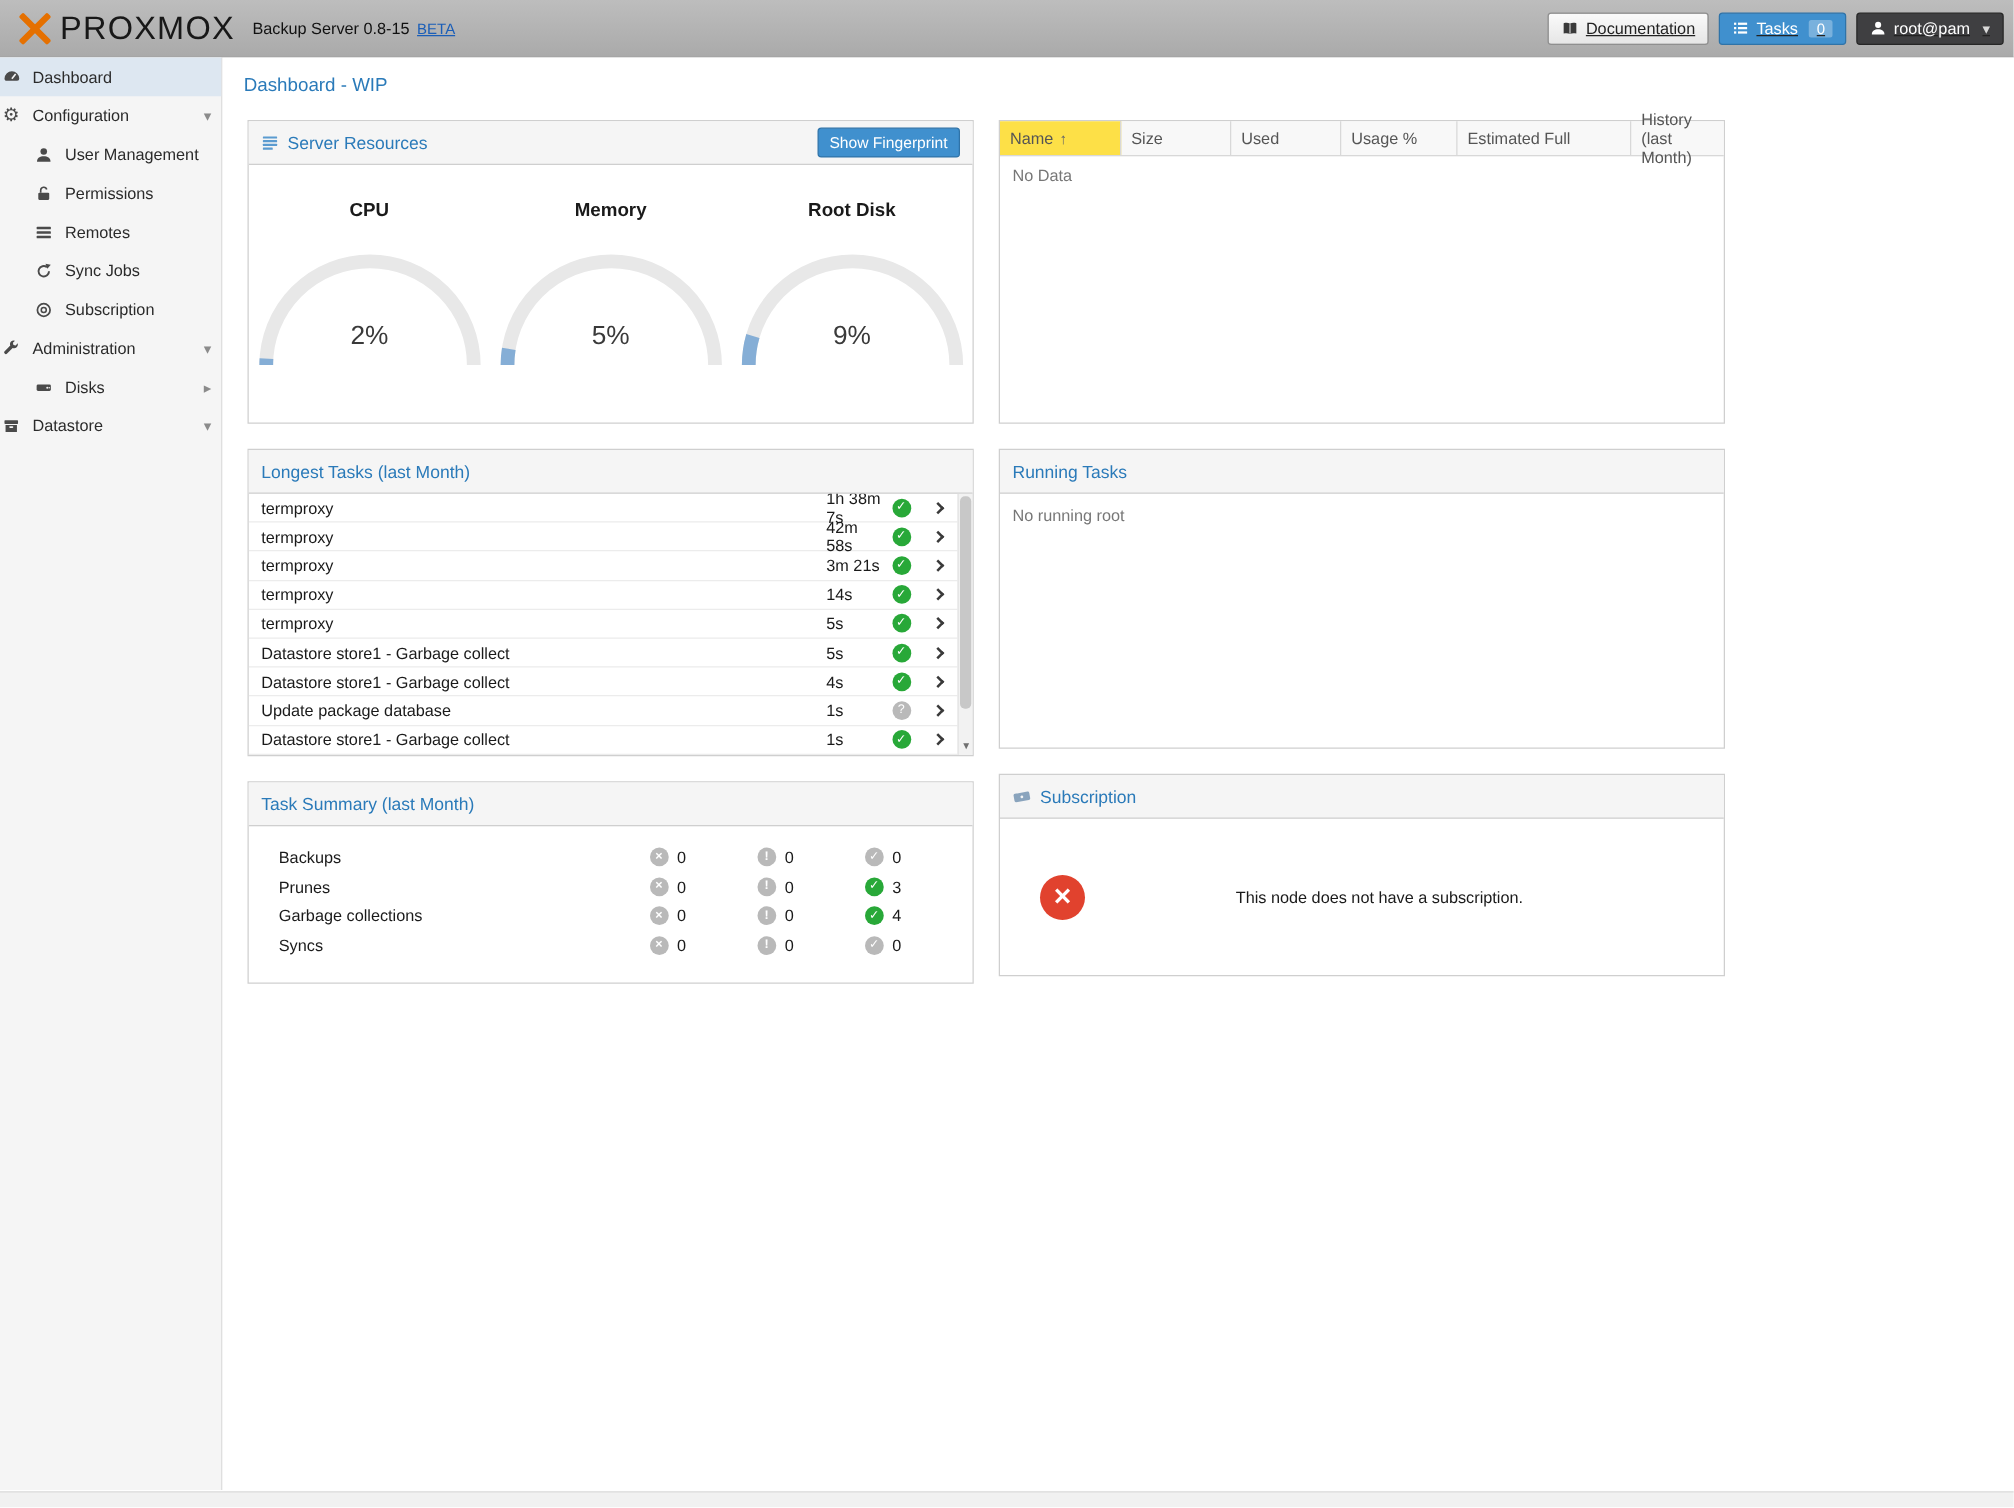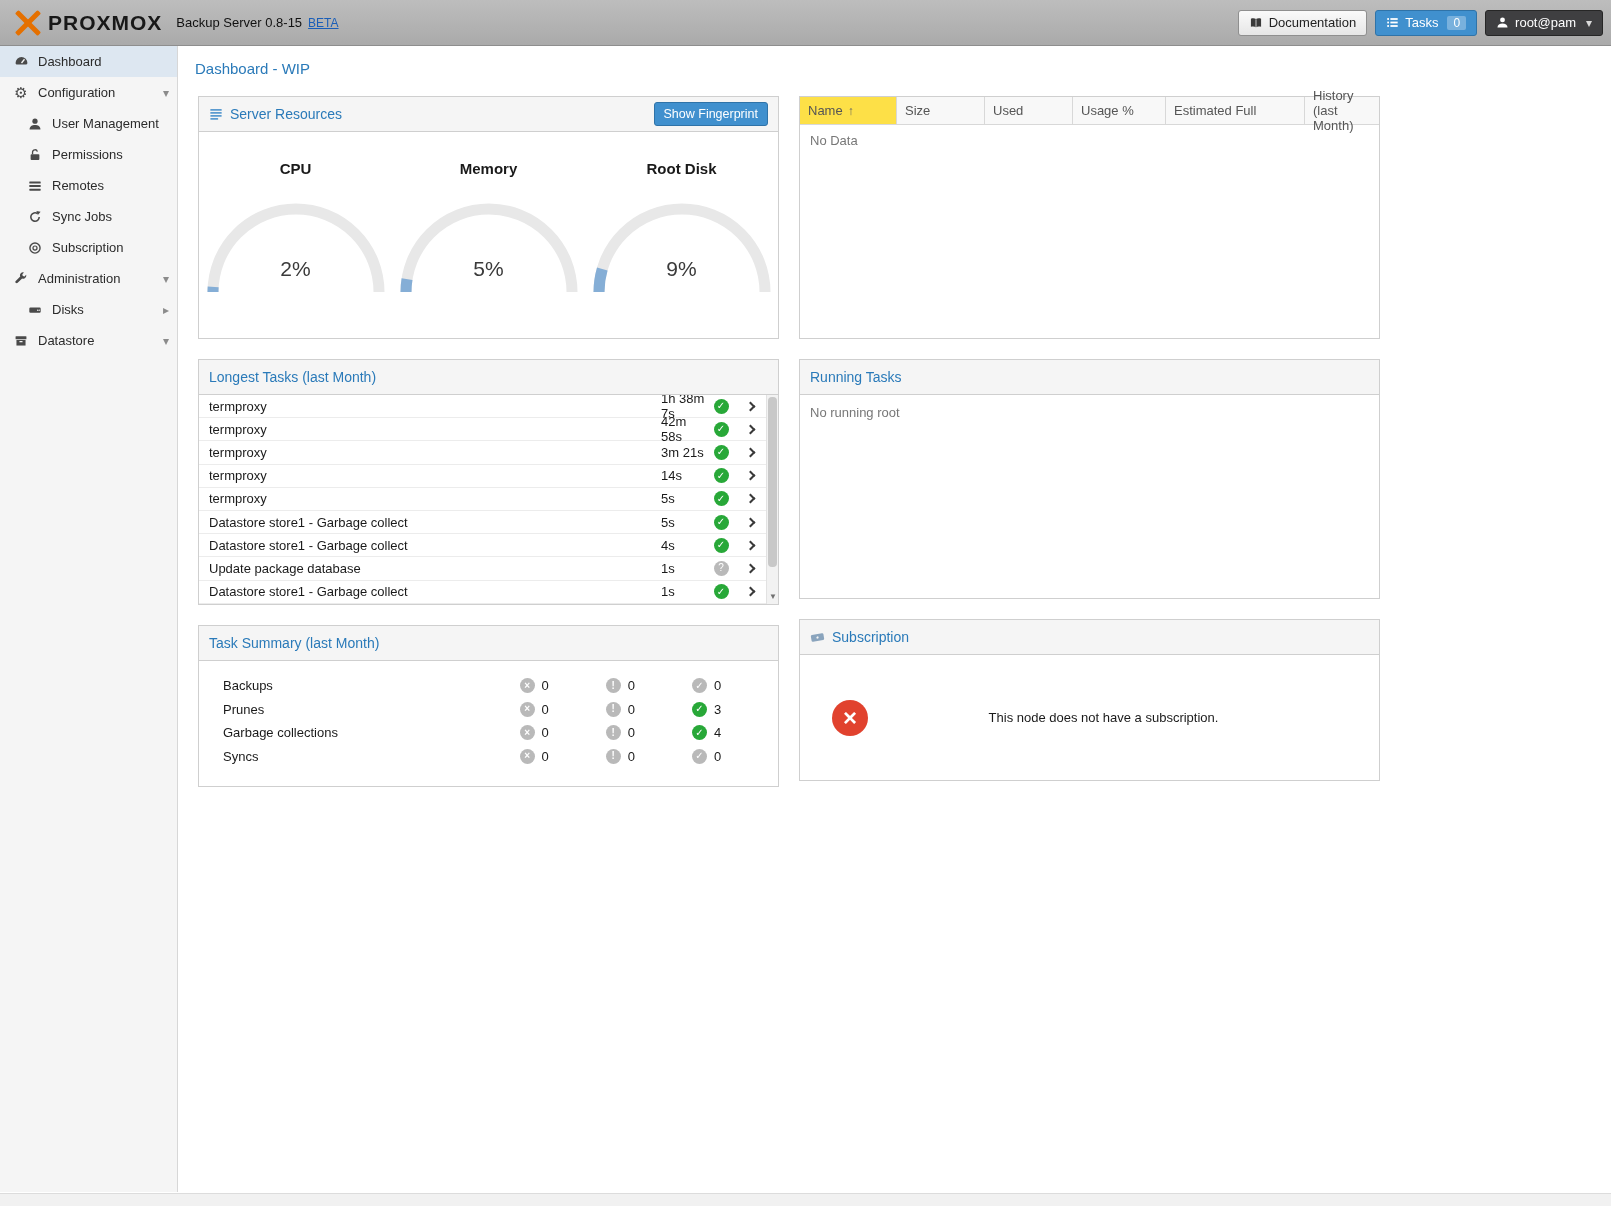--- a/index.html
+++ b/index.html
@@ -9,43 +9,43 @@
     font-size: 13px; color:#222; background:#fff; position:relative; overflow:hidden;
   }
 
   
   .topbar {
     height:46px; background:linear-gradient(#bdbdbd,#aaaaaa);
     border-bottom:1px solid #8e8e8e;
     display:flex; align-items:center; padding:0 8px;
   }
   .logo { display:flex; align-items:center; gap:6px; margin-left:6px; }
-  .logo-word { font-weight:bold; font-size:21px; letter-spacing:1px; color:#181818; }
+  .logo-word { font-weight:normal; font-size:26px; letter-spacing:1px; color:#181818; }
   .product-name { margin-left:14px; font-size:13px; color:#111; }
   .beta-link { margin-left:6px; color:#1a5eb8; text-decoration:underline; font-size:12px; }
-  .topbar-right { margin-left:auto; display:flex; align-items:center; gap:8px; }
+  .topbar-right { margin-left:auto; display:flex; align-items:center; gap:8px;text-decoration:underline; }
   .tb-btn {
     height:26px; display:flex; align-items:center; gap:6px;
     padding:0 10px; border-radius:3px; font-size:13px; cursor:pointer;
   }
   .btn-doc { background:linear-gradient(#fafafa,#e6e6e6); border:1px solid #8f8f8f; color:#222; }
   .btn-tasks { background:#4090ce; border:1px solid #2f73a8; color:#fff; }
   .tasks-count { background:rgba(255,255,255,.3); border-radius:2px; padding:0 6px; font-size:12px; margin-left:3px; }
   .btn-user { background:#3f3f41; border:1px solid #262626; color:#fff; }
   .caret-down-white::after { content:"▾"; color:#d9d9d9; font-size:12px; margin-left:4px; }
 
   
   .layout { display:flex; height:1146px; }
   .sidebar {
     width:178px; background:#f5f5f5; border-right:1px solid #d7d7d7; padding-top:0;
     flex-shrink:0;
   }
   .side-item {
     height:31px; display:flex; align-items:center; gap:8px;
-    padding-left:12px; padding-right:8px; color:#2b2b2b; font-size:13px; cursor:pointer;
+    padding-right:8px; color:#2b2b2b; font-size:13px; cursor:pointer;
   }
   .side-item .sicon { width:18px; text-align:center; color:#4a4a4a; display:inline-flex; justify-content:center; }
   .side-item.lvl1 { padding-left:26px; }
   .side-item.selected { background:#dde7f1; }
   .caret-down-gray { margin-left:auto; }
   .caret-down-gray::after { content:"▾"; color:#8b8b8b; font-size:12px; }
   .caret-right-gray { margin-left:auto; }
   .caret-right-gray::after { content:"▸"; color:#8b8b8b; font-size:12px; }
   .gear-glyph { font-size:15px; line-height:1; }
 

